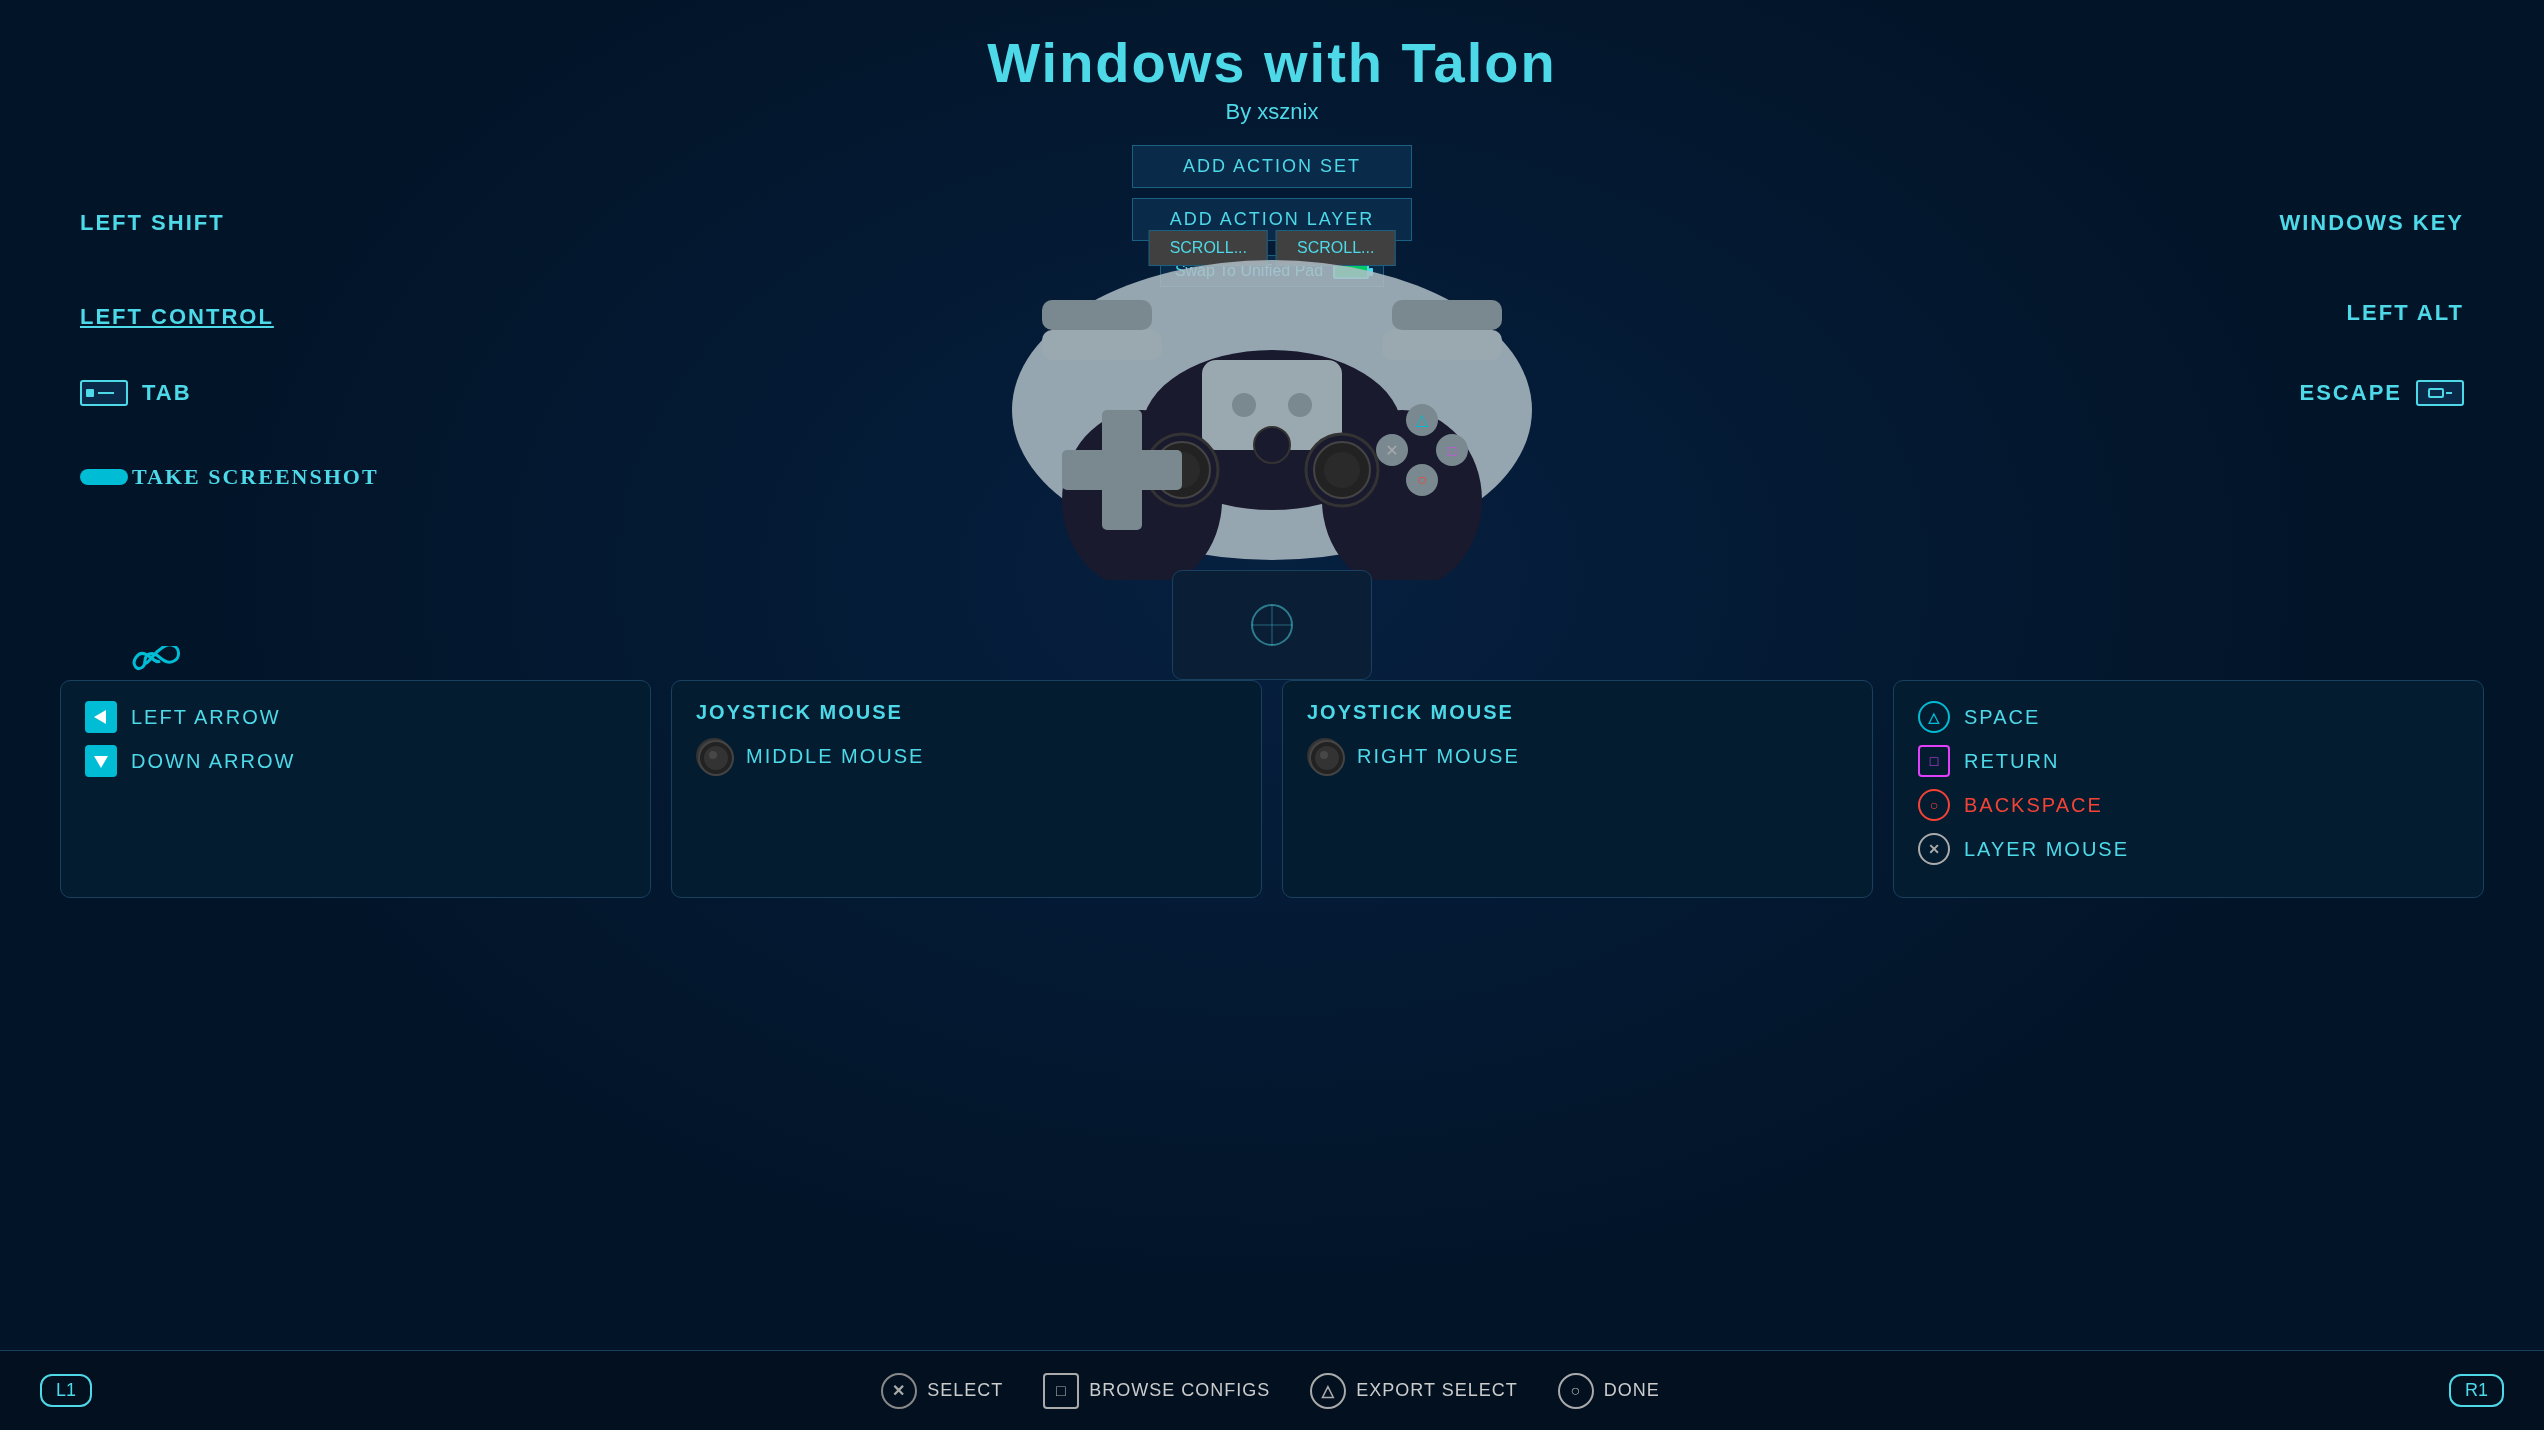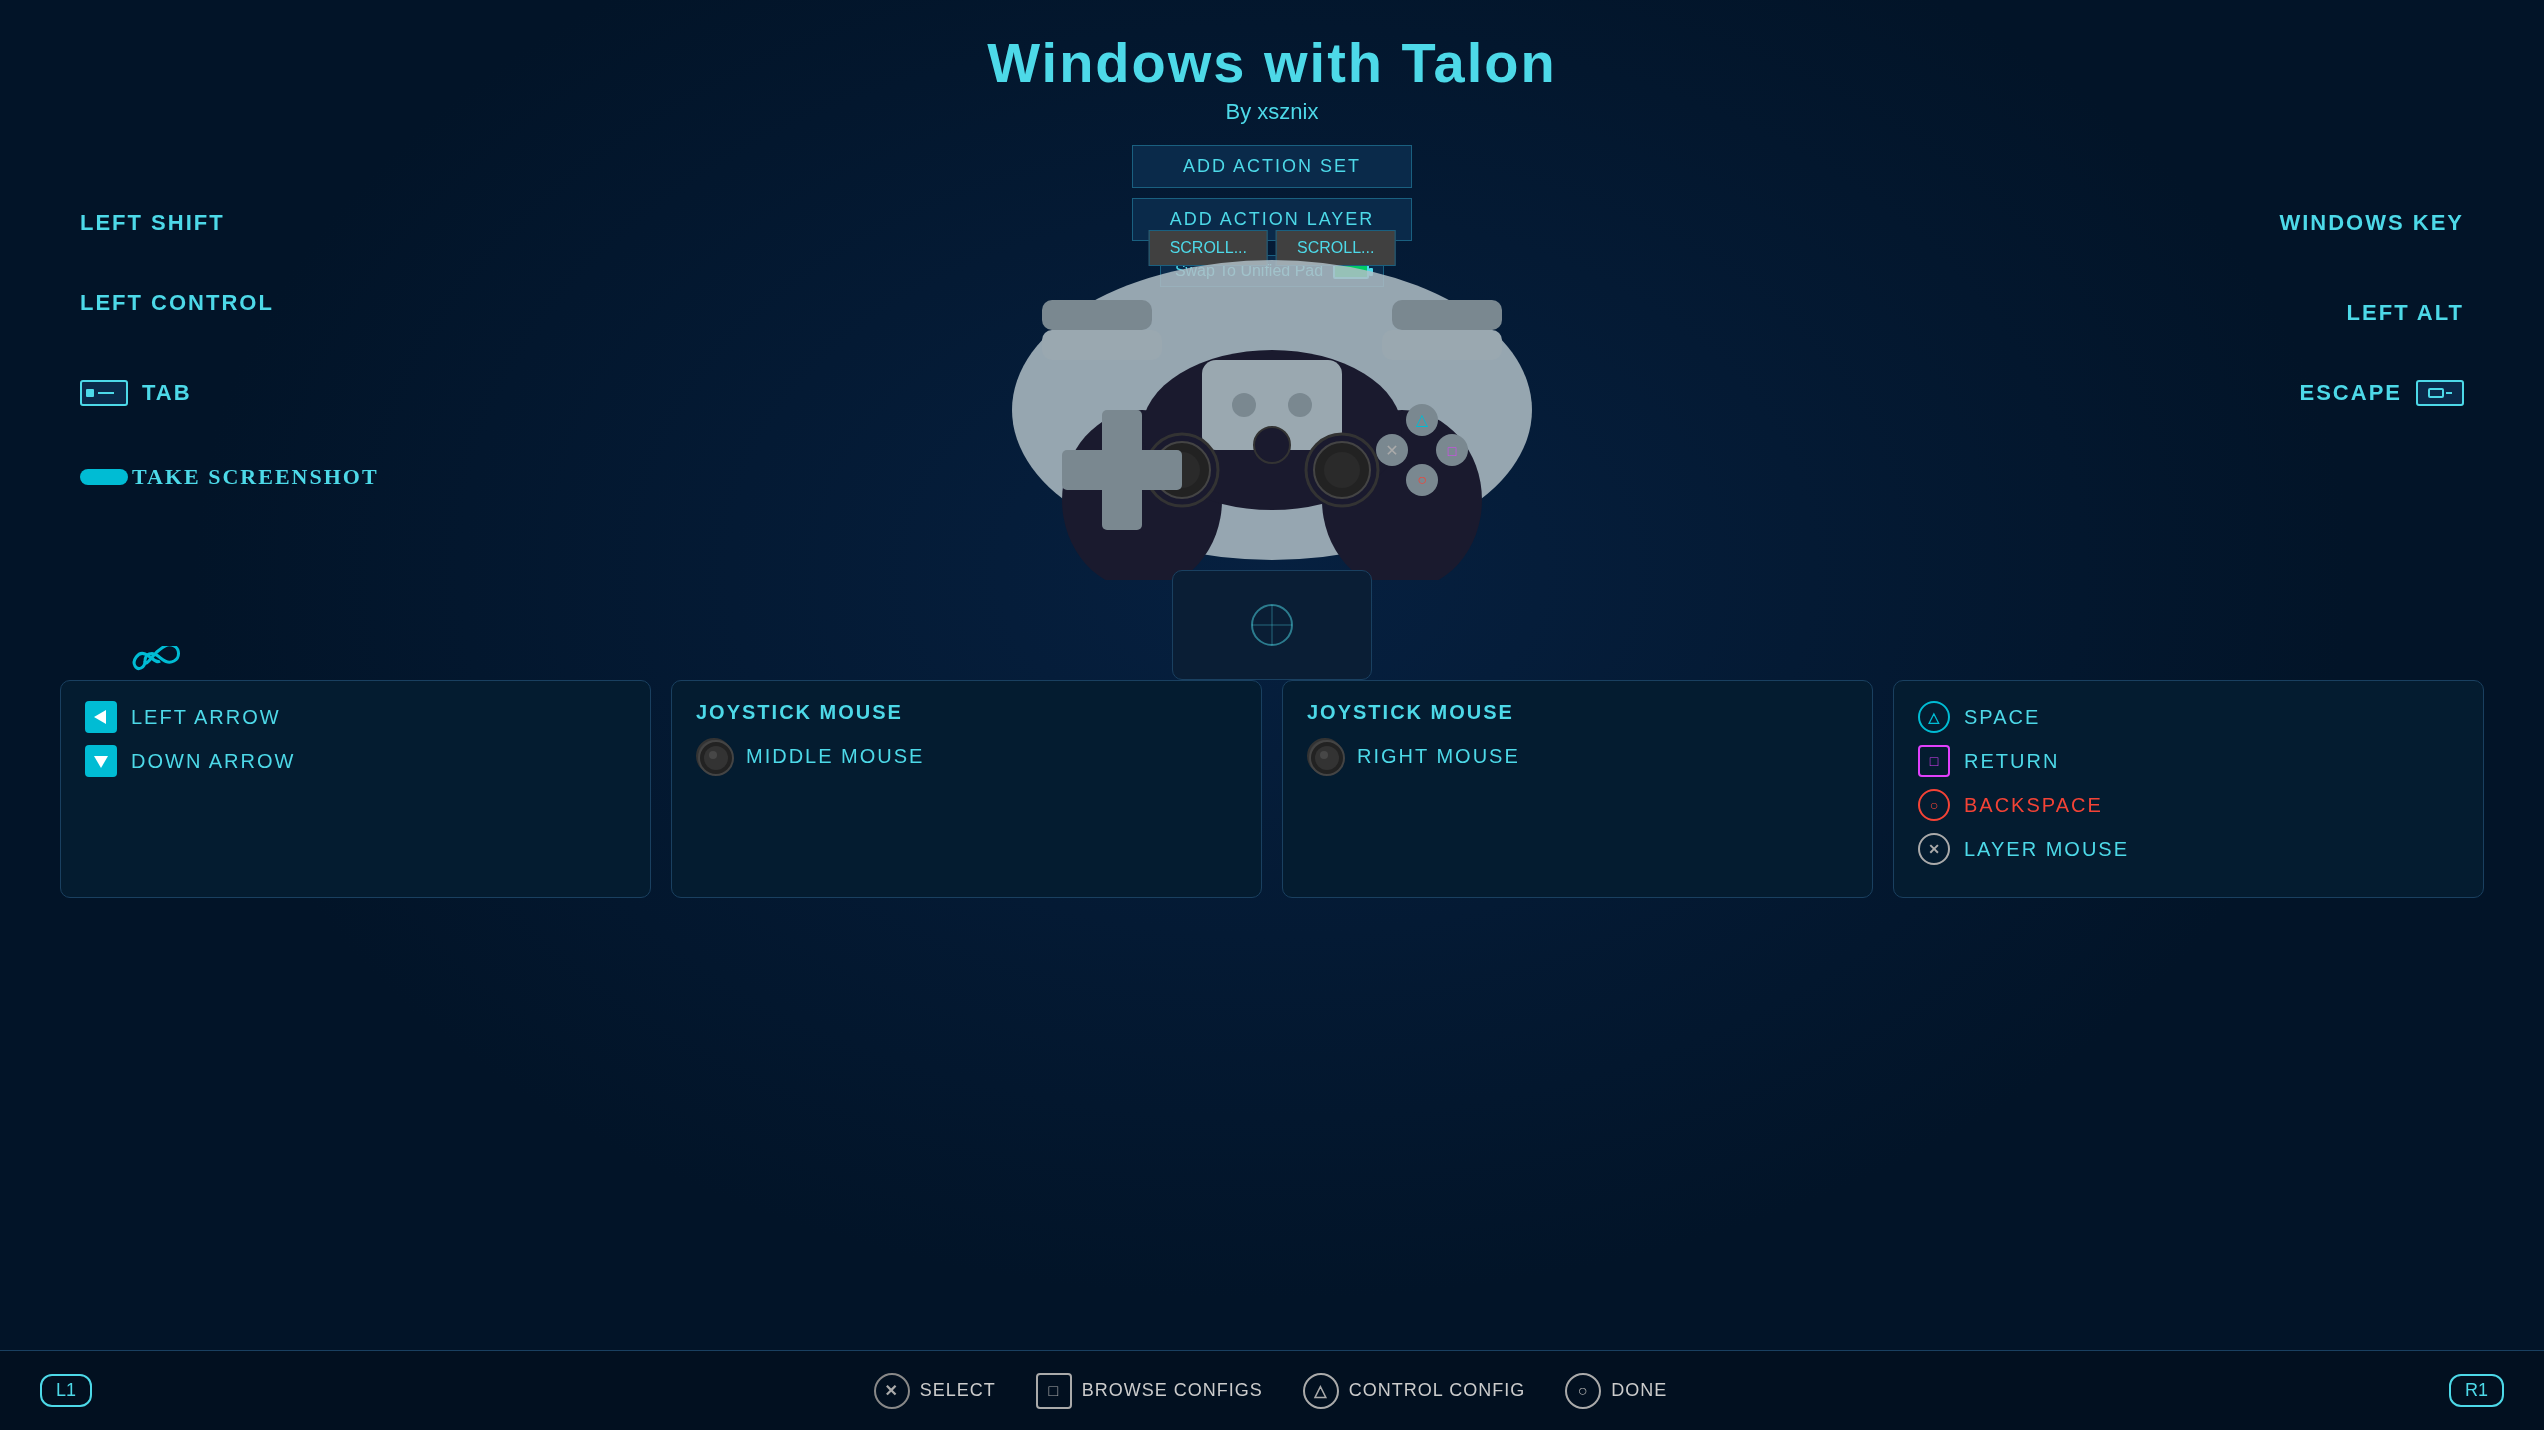--- a/index.html
+++ b/index.html
@@ -306,21 +306,21 @@
       </button>
     </div>
   </div>
 
   <div class="scroll-area">
     <button class="scroll-btn">SCROLL...</button>
     <button class="scroll-btn">SCROLL...</button>
   </div>
 
   <div class="side-label" style="left:80px; top:210px;">LEFT SHIFT</div>
-  <div class="side-label" style="left:80px; top:290px;">LEFT CONTROL</div>
+  <div class="side-label" style="left:80px; top:304px;text-decoration:underline;">LEFT CONTROL</div>
 
   <div style="position:absolute; left:80px; top:380px; display:flex; align-items:center; gap:14px;">
     <div style="width:48px; height:26px; background:#0a2a4a; border:2px solid #4dd9e8; border-radius:3px; display:flex; align-items:center; padding:0 4px; gap:2px;">
       <div style="width:8px; height:8px; background:#4dd9e8; border-radius:1px;"></div>
       <div style="width:16px; height:2px; background:#4dd9e8; margin-left:2px;"></div>
     </div>
     <span class="side-label" style="position:static;">TAB</span>
   </div>
 
   <div style="position:absolute; left:80px; top:464px; display:flex; align-items:center; gap:4px;font-family:Liberation Serif, serif;">
@@ -480,21 +480,21 @@
       <div class="bottom-btn">
         <div class="btn-icon cross">✕</div>
         <span>SELECT</span>
       </div>
       <div class="bottom-btn">
         <div class="btn-icon square">□</div>
         <span>BROWSE CONFIGS</span>
       </div>
       <div class="bottom-btn">
         <div class="btn-icon triangle">△</div>
-        <span>CONTROL CONFIG</span>
+        <span>EXPORT SELECT</span>
       </div>
       <div class="bottom-btn">
         <div class="btn-icon circle">○</div>
         <span>DONE</span>
       </div>
     </div>
 
     <div class="r1-badge">R1</div>
   </div>
 

